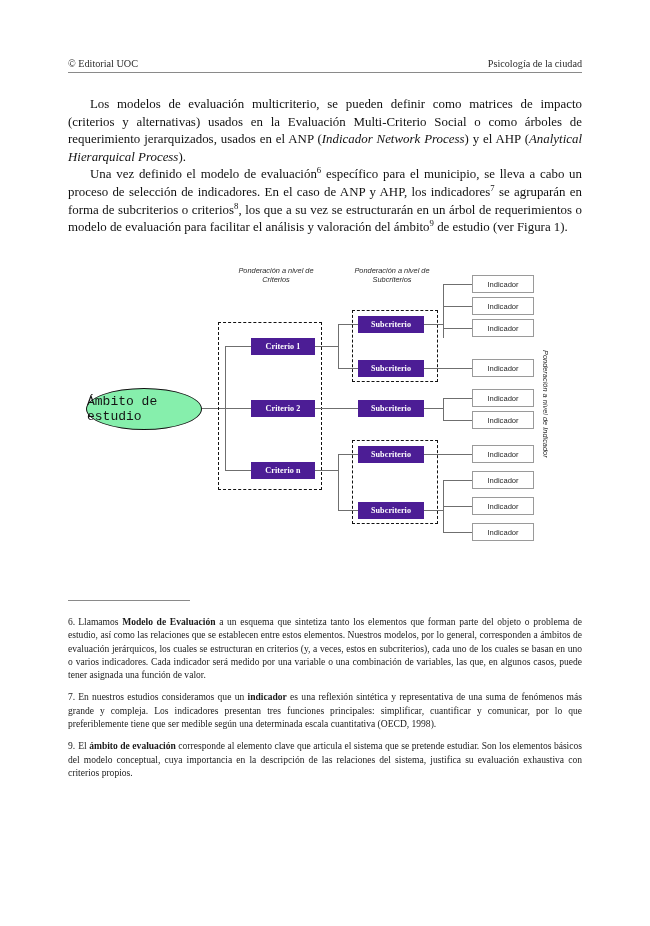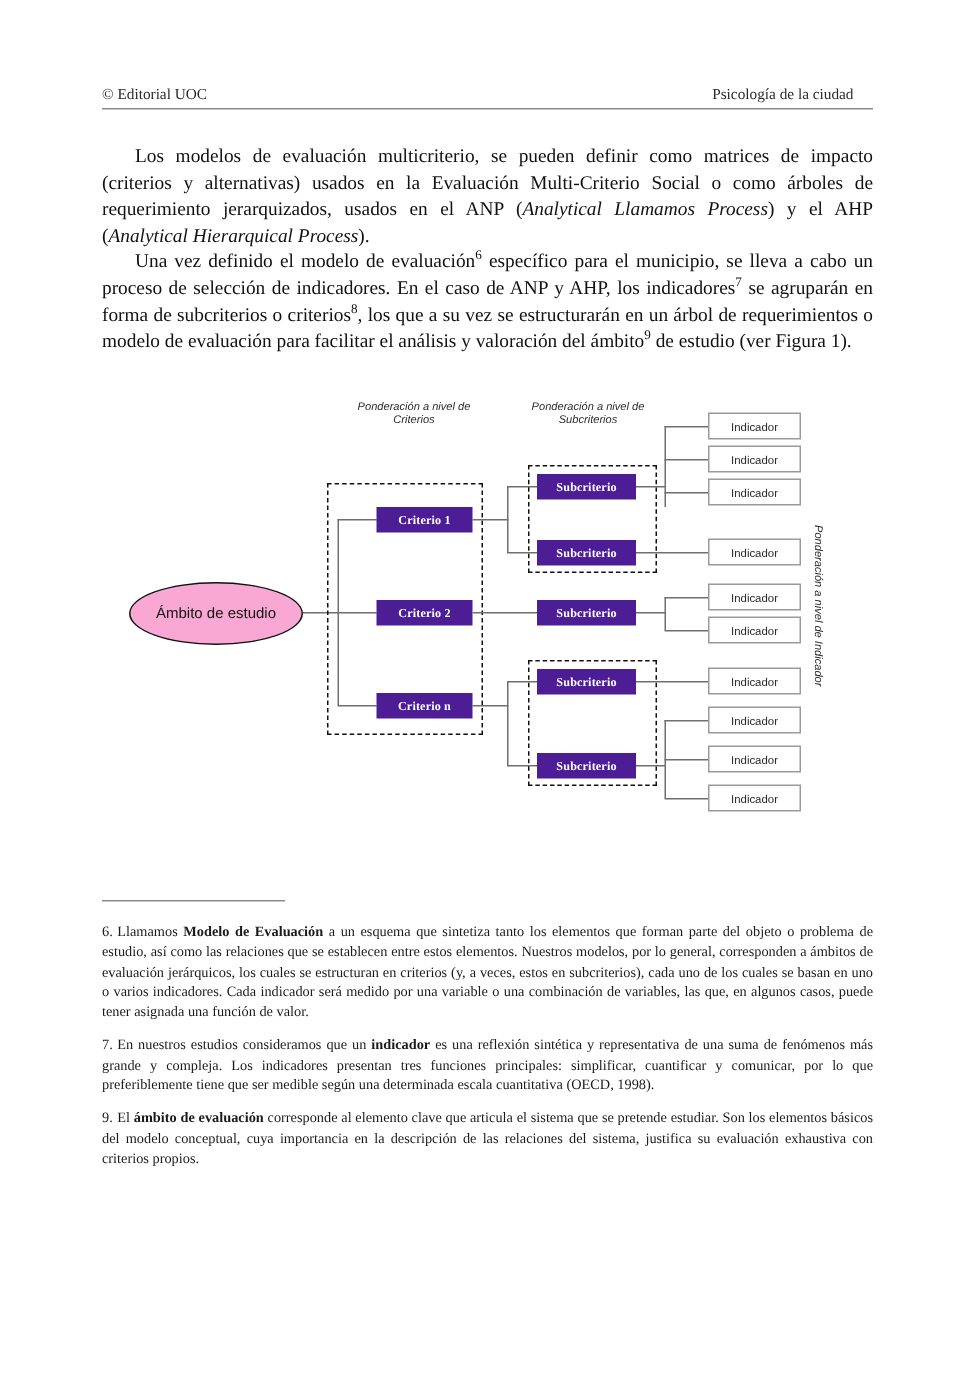--- a/index.html
+++ b/index.html
@@ -38,21 +38,21 @@
     left: 0; bottom: 3px;
     white-space: nowrap;
   }
   .header .h-center {
     position: absolute;
     left: 0; right: 0; bottom: 3px;
     text-align: center;
   }
   .header .h-right {
     position: absolute;
-    right: 13px; bottom: 3px;
+    right: 0; bottom: 3px;
     white-space: nowrap;
   }
 
   
   .body-text {
     position: absolute;
     left: 68px;
     top: 96px;
     width: 514px;
     font-size: 12.9px;
@@ -123,24 +123,24 @@
     font-size: 7.6px;
     display: flex;
     align-items: center;
     justify-content: center;
     box-sizing: border-box;
   }
   .ellipse {
     position: absolute;
     border: 1.5px solid #111111;
     border-radius: 50%;
-    background: #f9a8d4;
+    background: #86efac;
     color: #141414;
-    font-family: Liberation Sans, sans-serif;
-    font-size: 10px;
+    font-family: Liberation Mono, monospace;
+    font-size: 13px;
     display: flex;
     align-items: center;
     justify-content: center;
     box-sizing: border-box;
   }
   .ln {
     position: absolute;
     background: #6f6f6f;
   }
   .ln.h { height: 1px; }
@@ -187,21 +187,21 @@
 <body>
 
 <div class="page">
 
   <div class="header">
     <span class="h-left">© Editorial UOC</span>
     <span class="h-right">Psicología de la ciudad</span>
   </div>
 
   <div class="body-text">
-    <p><span>Los modelos de evaluación multicriterio, se pueden definir como matrices de impacto (criterios y alternativas) usados en la Evaluación Multi-Criterio Social o como árboles de requerimiento jerarquizados, usados en el ANP (</span><i>Analytical Llamamos Process</i><span>) y el AHP (</span><i>Analytical Hierarquical Process</i><span>).</span></p>
+    <p><span>Los modelos de evaluación multicriterio, se pueden definir como matrices de impacto (criterios y alternativas) usados en la Evaluación Multi-Criterio Social o como árboles de requerimiento jerarquizados, usados en el ANP (</span><i>Indicador Network Process</i><span>) y el AHP (</span><i>Analytical Hierarquical Process</i><span>).</span></p>
     <p><span>Una vez definido el modelo de evaluación</span><sup>6</sup><span> específico para el municipio, se lleva a cabo un proceso de selección de indicadores. En el caso de ANP y AHP, los indicadores</span><sup>7</sup><span> se agruparán en forma de subcriterios o criterios</span><sup>8</sup><span>, los que a su vez se estructurarán en un árbol de requerimientos o modelo de evaluación para facilitar el análisis y valoración del ámbito</span><sup>9</sup><span> de estudio (ver Figura 1).</span></p>
   </div>
 
   <div class="figure">
 
     <div class="fig-label" style="left:150px; top:8px; width:116px;">Ponderación a nivel de
 Criterios</div>
     <div class="fig-label" style="left:266px; top:8px; width:116px;">Ponderación a nivel de
 Subcriterios</div>
     <div class="fig-label rot" style="left:482px; top:92px;">Ponderación a nivel de Indicador</div>

